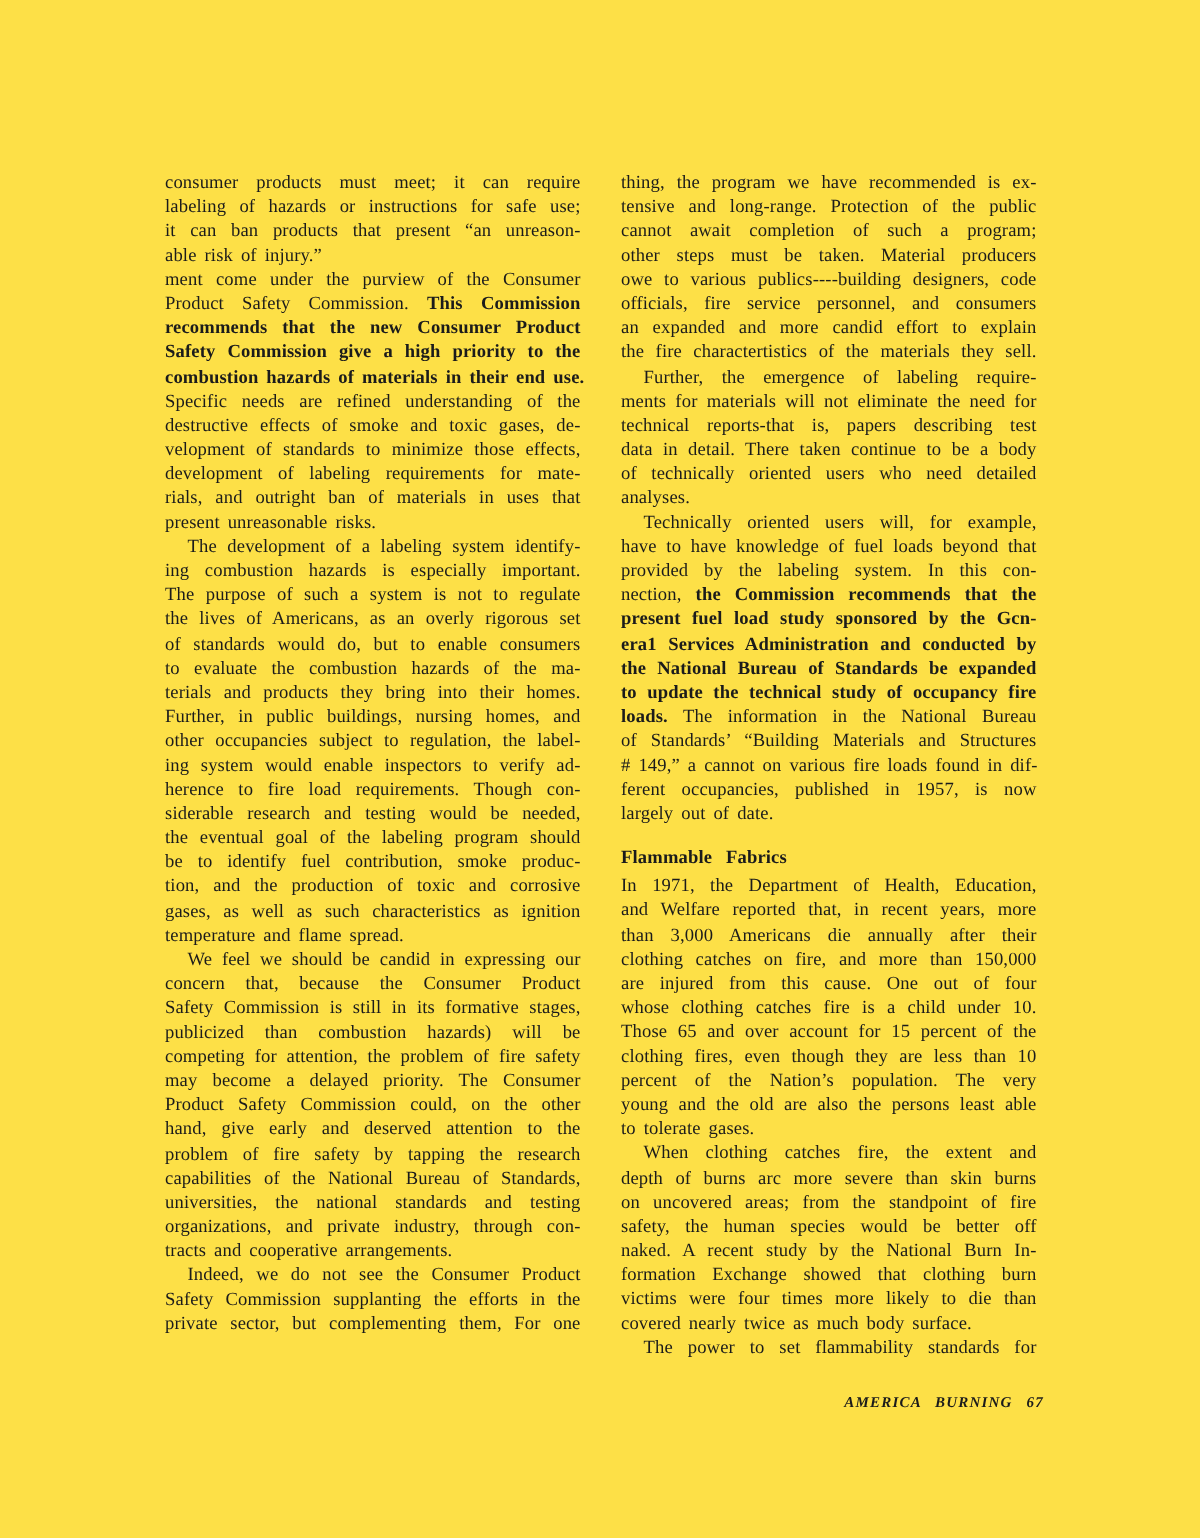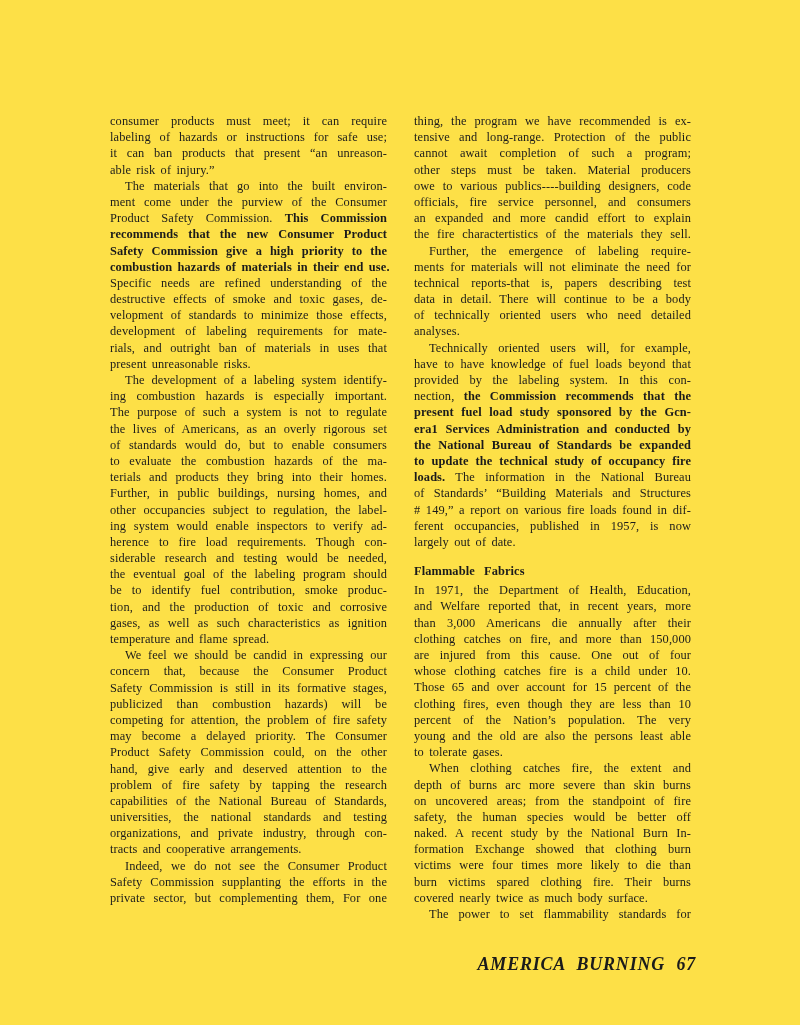--- a/index.html
+++ b/index.html
@@ -49,41 +49,40 @@
   .line.heading {
     font-weight: bold;
     margin-top: 13px;
     margin-bottom: 3px;
     word-spacing: 6px;
     text-align: left;
     text-align-last: left;
   }
   .footer {
     position: absolute;
-    top: 954px;
+    top: 930px;
     right: 104px;
-    font-size: 18px;
+    font-size: 10px;
     font-weight: bold;
     font-style: italic;
     letter-spacing: 0.8px;
     word-spacing: 6px;
     color: #1b1b1b;
   }
 </style>
 </head>
 <body>
 
 <div class="page">
   <div class="columns">
     <div class="col">
         <div class="line"><span>consumer products must meet; it can require</span></div>
         <div class="line"><span>labeling of hazards or instructions for safe use;</span></div>
         <div class="line"><span>it can ban products that present “an unreason-</span></div>
         <div class="line last"><span>able risk of injury.”</span></div>
-        <div class="line indent"><span>The materials that go into the built environ-</span></div>
         <div class="line"><span>ment come under the purview of the Consumer</span></div>
         <div class="line"><span>Product Safety Commission. </span><b>This Commission</b></div>
         <div class="line"><b>recommends that the new Consumer Product</b></div>
         <div class="line"><b>Safety Commission give a high priority to the</b></div>
         <div class="line"><b>combustion hazards of materials in their end use.</b></div>
         <div class="line"><span>Specific needs are refined understanding of the</span></div>
         <div class="line"><span>destructive effects of smoke and toxic gases, de-</span></div>
         <div class="line"><span>velopment of standards to minimize those effects,</span></div>
         <div class="line"><span>development of labeling requirements for mate-</span></div>
         <div class="line"><span>rials, and outright ban of materials in uses that</span></div>
@@ -127,34 +126,34 @@
         <div class="line"><span>tensive and long-range. Protection of the public</span></div>
         <div class="line"><span>cannot await completion of such a program;</span></div>
         <div class="line"><span>other steps must be taken. Material producers</span></div>
         <div class="line"><span>owe to various publics----building designers, code</span></div>
         <div class="line"><span>officials, fire service personnel, and consumers</span></div>
         <div class="line"><span>an expanded and more candid effort to explain</span></div>
         <div class="line"><span>the fire charactertistics of the materials they sell.</span></div>
         <div class="line indent"><span>Further, the emergence of labeling require-</span></div>
         <div class="line"><span>ments for materials will not eliminate the need for</span></div>
         <div class="line"><span>technical reports-that is, papers describing test</span></div>
-        <div class="line"><span>data in detail. There will continue to be a body</span></div>
+        <div class="line"><span>data in detail. There taken continue to be a body</span></div>
         <div class="line"><span>of technically oriented users who need detailed</span></div>
         <div class="line last"><span>analyses.</span></div>
         <div class="line indent"><span>Technically oriented users will, for example,</span></div>
         <div class="line"><span>have to have knowledge of fuel loads beyond that</span></div>
         <div class="line"><span>provided by the labeling system. In this con-</span></div>
         <div class="line"><span>nection, </span><b>the Commission recommends that the</b></div>
         <div class="line"><b>present fuel load study sponsored by the Gcn-</b></div>
         <div class="line"><b>era1 Services Administration and conducted by</b></div>
         <div class="line"><b>the National Bureau of Standards be expanded</b></div>
         <div class="line"><b>to update the technical study of occupancy fire</b></div>
         <div class="line"><b>loads.</b><span> The information in the National Bureau</span></div>
         <div class="line"><span>of Standards’ “Building Materials and Structures</span></div>
-        <div class="line"><span># 149,” a report on various fire loads found in dif-</span></div>
+        <div class="line"><span># 149,” a cannot on various fire loads found in dif-</span></div>
         <div class="line"><span>ferent occupancies, published in 1957, is now</span></div>
         <div class="line last"><span>largely out of date.</span></div>
         <div class="line last heading"><span>Flammable Fabrics</span></div>
         <div class="line"><span>In 1971, the Department of Health, Education,</span></div>
         <div class="line"><span>and Welfare reported that, in recent years, more</span></div>
         <div class="line"><span>than 3,000 Americans die annually after their</span></div>
         <div class="line"><span>clothing catches on fire, and more than 150,000</span></div>
         <div class="line"><span>are injured from this cause. One out of four</span></div>
         <div class="line"><span>whose clothing catches fire is a child under 10.</span></div>
         <div class="line"><span>Those 65 and over account for 15 percent of the</span></div>
@@ -162,21 +161,20 @@
         <div class="line"><span>percent of the Nation’s population. The very</span></div>
         <div class="line"><span>young and the old are also the persons least able</span></div>
         <div class="line last"><span>to tolerate gases.</span></div>
         <div class="line indent"><span>When clothing catches fire, the extent and</span></div>
         <div class="line"><span>depth of burns arc more severe than skin burns</span></div>
         <div class="line"><span>on uncovered areas; from the standpoint of fire</span></div>
         <div class="line"><span>safety, the human species would be better off</span></div>
         <div class="line"><span>naked. A recent study by the National Burn In-</span></div>
         <div class="line"><span>formation Exchange showed that clothing burn</span></div>
         <div class="line"><span>victims were four times more likely to die than</span></div>
-        <div class="line"><span>burn victims spared clothing fire. Their burns</span></div>
         <div class="line last"><span>covered nearly twice as much body surface.</span></div>
         <div class="line indent"><span>The power to set flammability standards for</span></div>
       </div>
   </div>
   <div class="footer">
     <span>AMERICA BURNING</span>
     <span>67</span>
   </div>
 </div>
 

